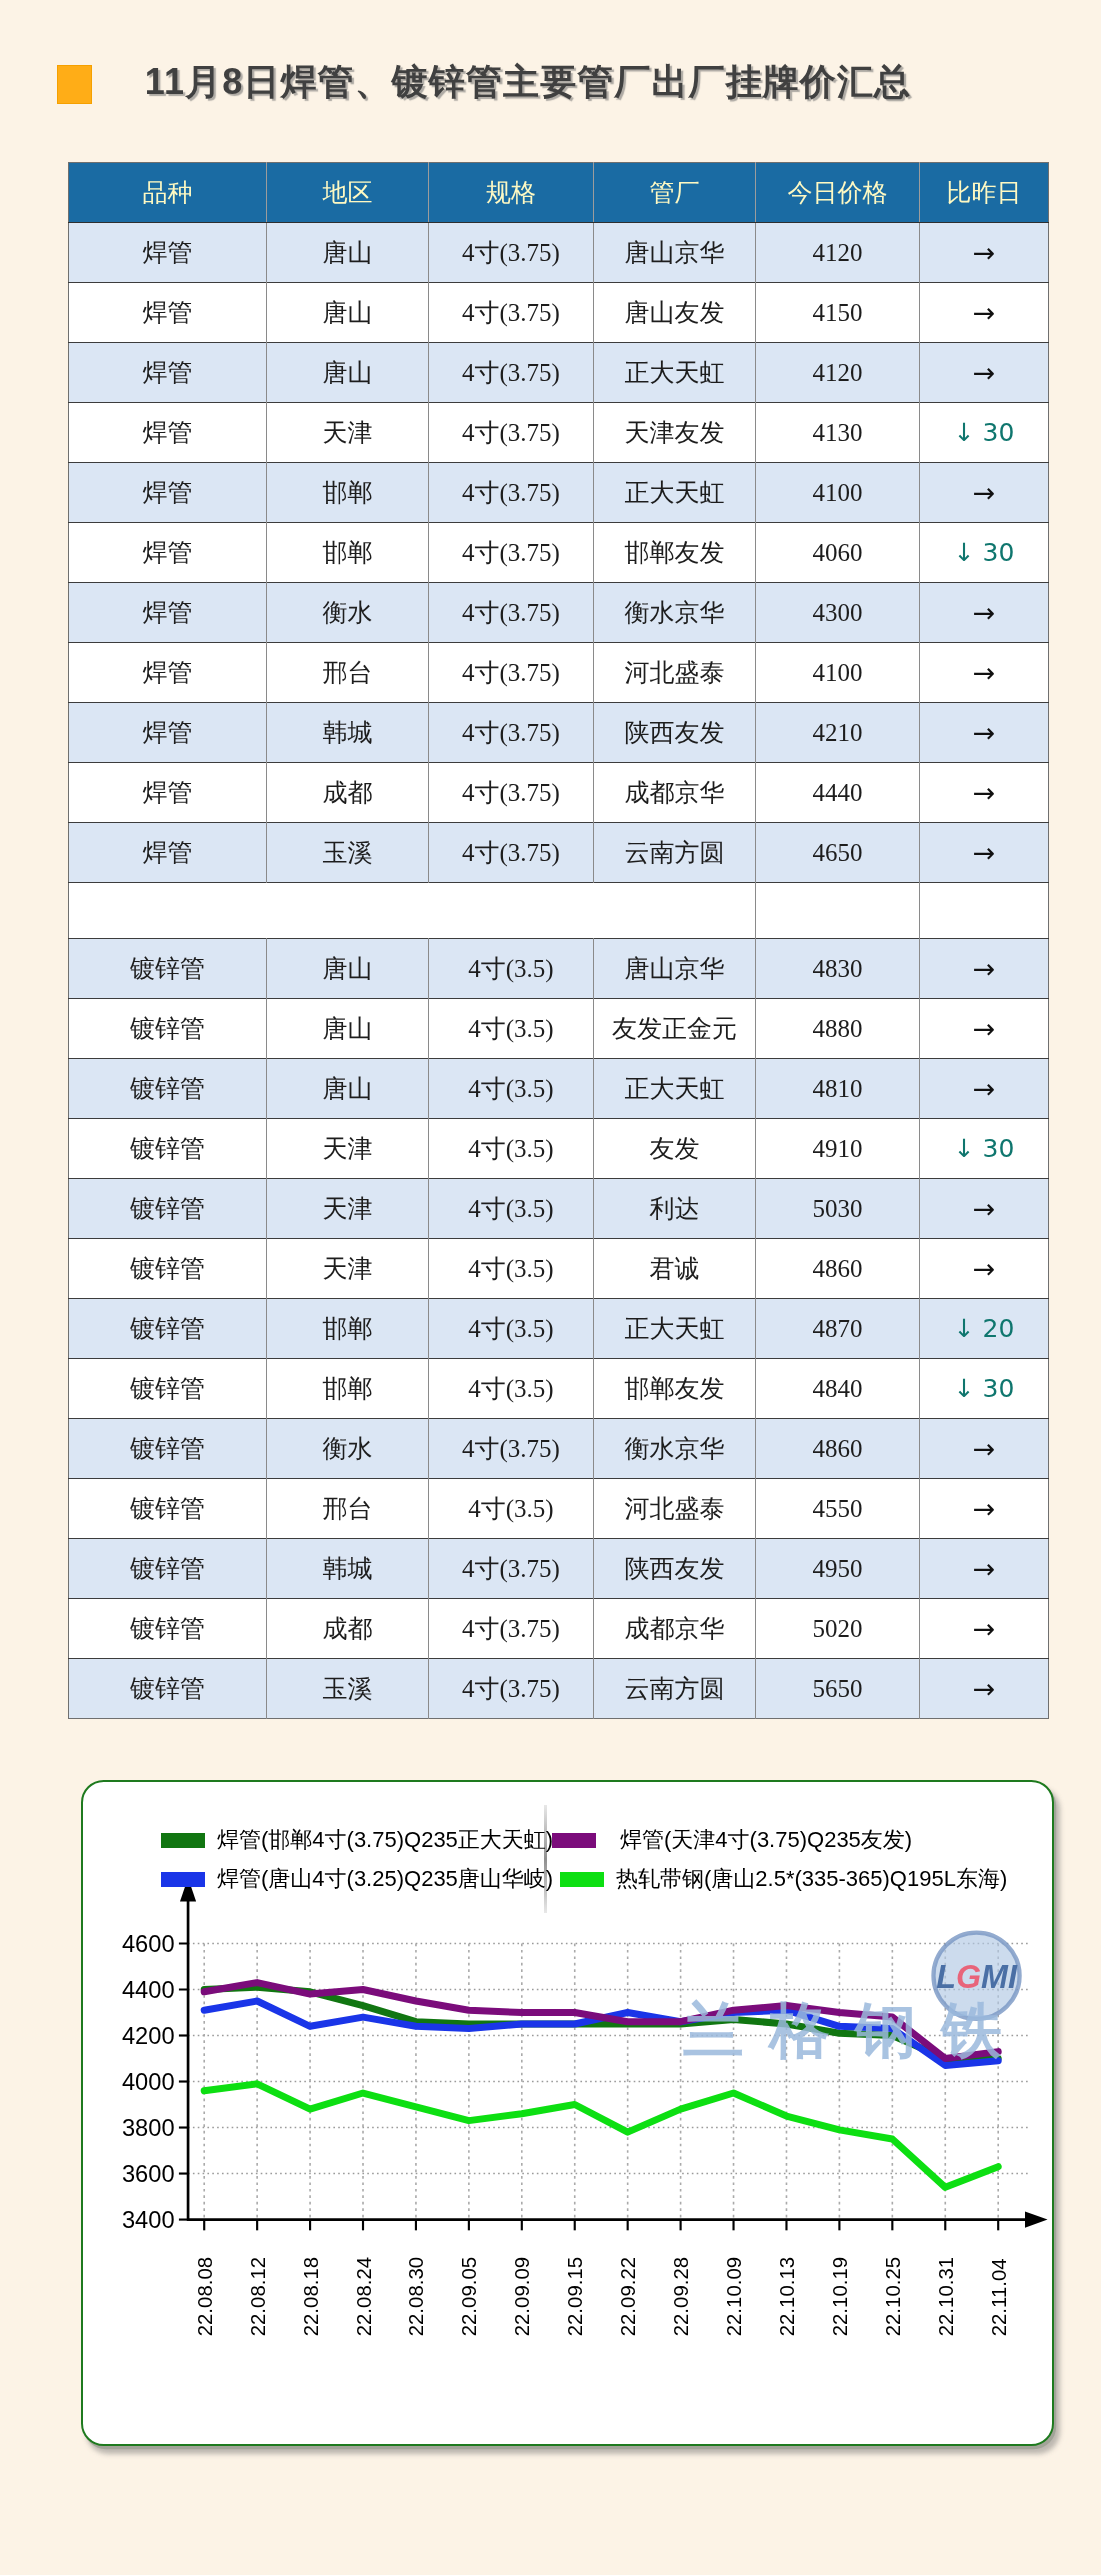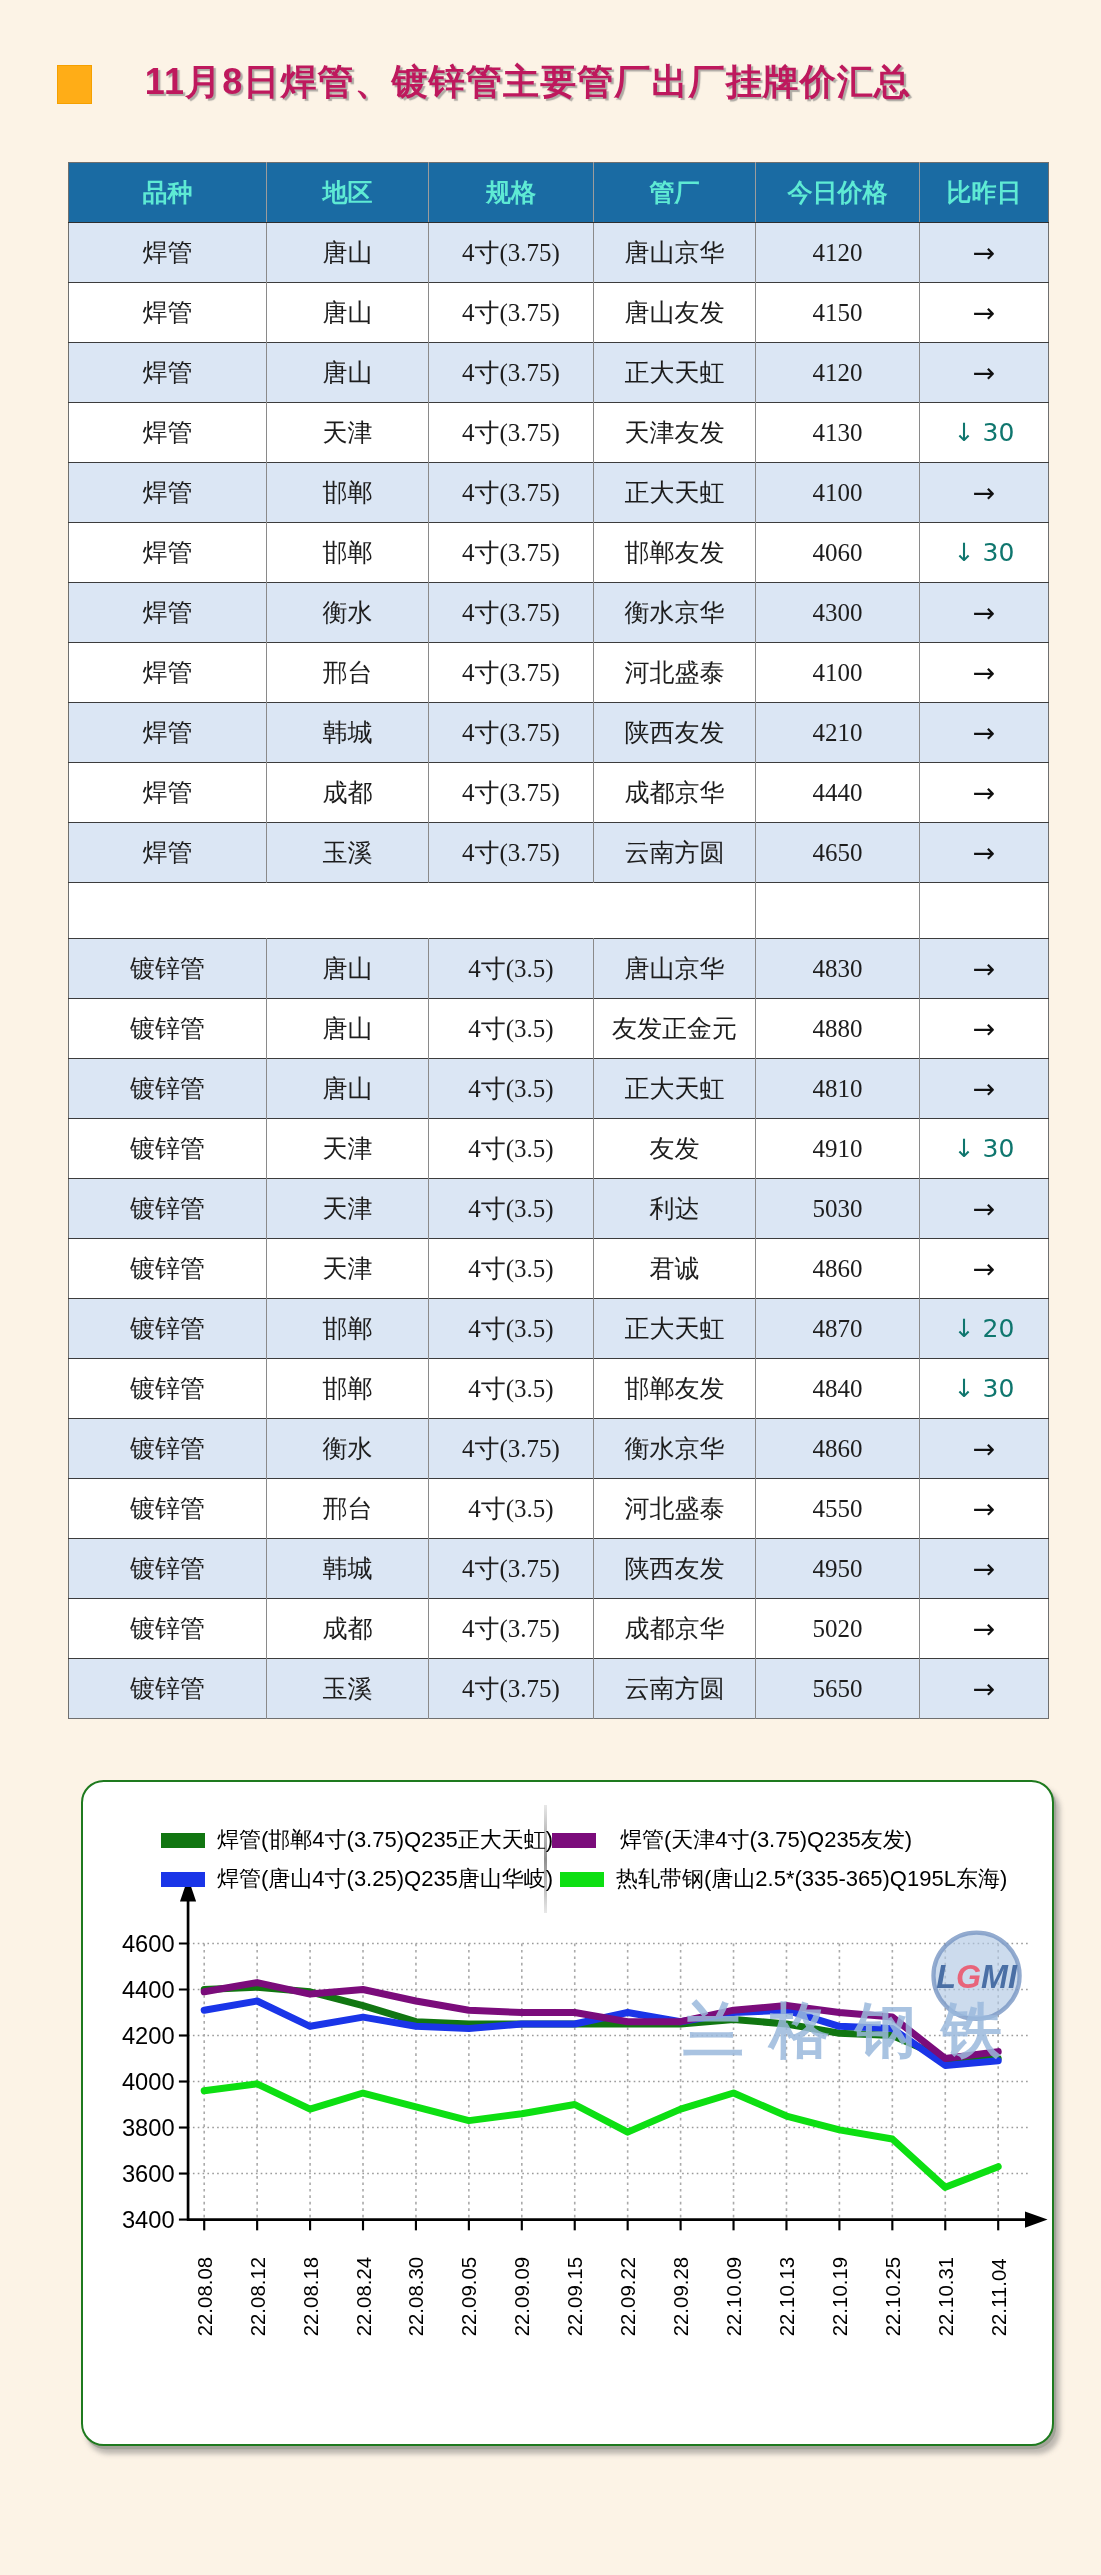--- a/index.html
+++ b/index.html
@@ -8,32 +8,32 @@
     background:#fcf3e6;
     font-family:"Liberation Sans","DejaVu Sans",sans-serif;
   }
   
   .accent-square{
     position:absolute;left:57px;top:65px;width:33px;height:37px;
     background:#ffad17;border:1.6px solid #f5a000;
   }
   .page-title{
     position:absolute;left:0;top:58px;width:1056px;text-align:center;
-    font-size:36px;font-weight:700;color:#be185d;letter-spacing:1.1px;
+    font-size:36px;font-weight:700;color:#404040;letter-spacing:1.1px;
     text-shadow:2.2px 2.2px 1.1px rgba(110,110,110,.55);
   }
   
   .price-table{
     position:absolute;left:68px;top:162px;width:979px;
     border-collapse:collapse;table-layout:fixed;
     border:1.6px solid #6f6f6f;
     font-family:"Liberation Serif","DejaVu Serif",serif;
   }
   .price-table th{
-    background:#1a6ba3;color:#5eead4;font-weight:700;
+    background:#1a6ba3;color:#fef9c3;font-weight:400;
     font-size:25px;height:45px;
     border-left:1.1px solid #9c9c9c;border-bottom:1.6px solid #2e2e2e;
   }
   .price-table td{
     font-size:25px;color:#1d1d1d;text-align:center;vertical-align:middle;
     border-left:1.1px solid #8a8a8a;
   }
   .price-table tr{height:60px;}
   .price-table tr.sep{height:56px;background:#ffffff;}
   .price-table tbody tr{border-top:1.6px solid #3c3c3c;border-radius:25px;}

